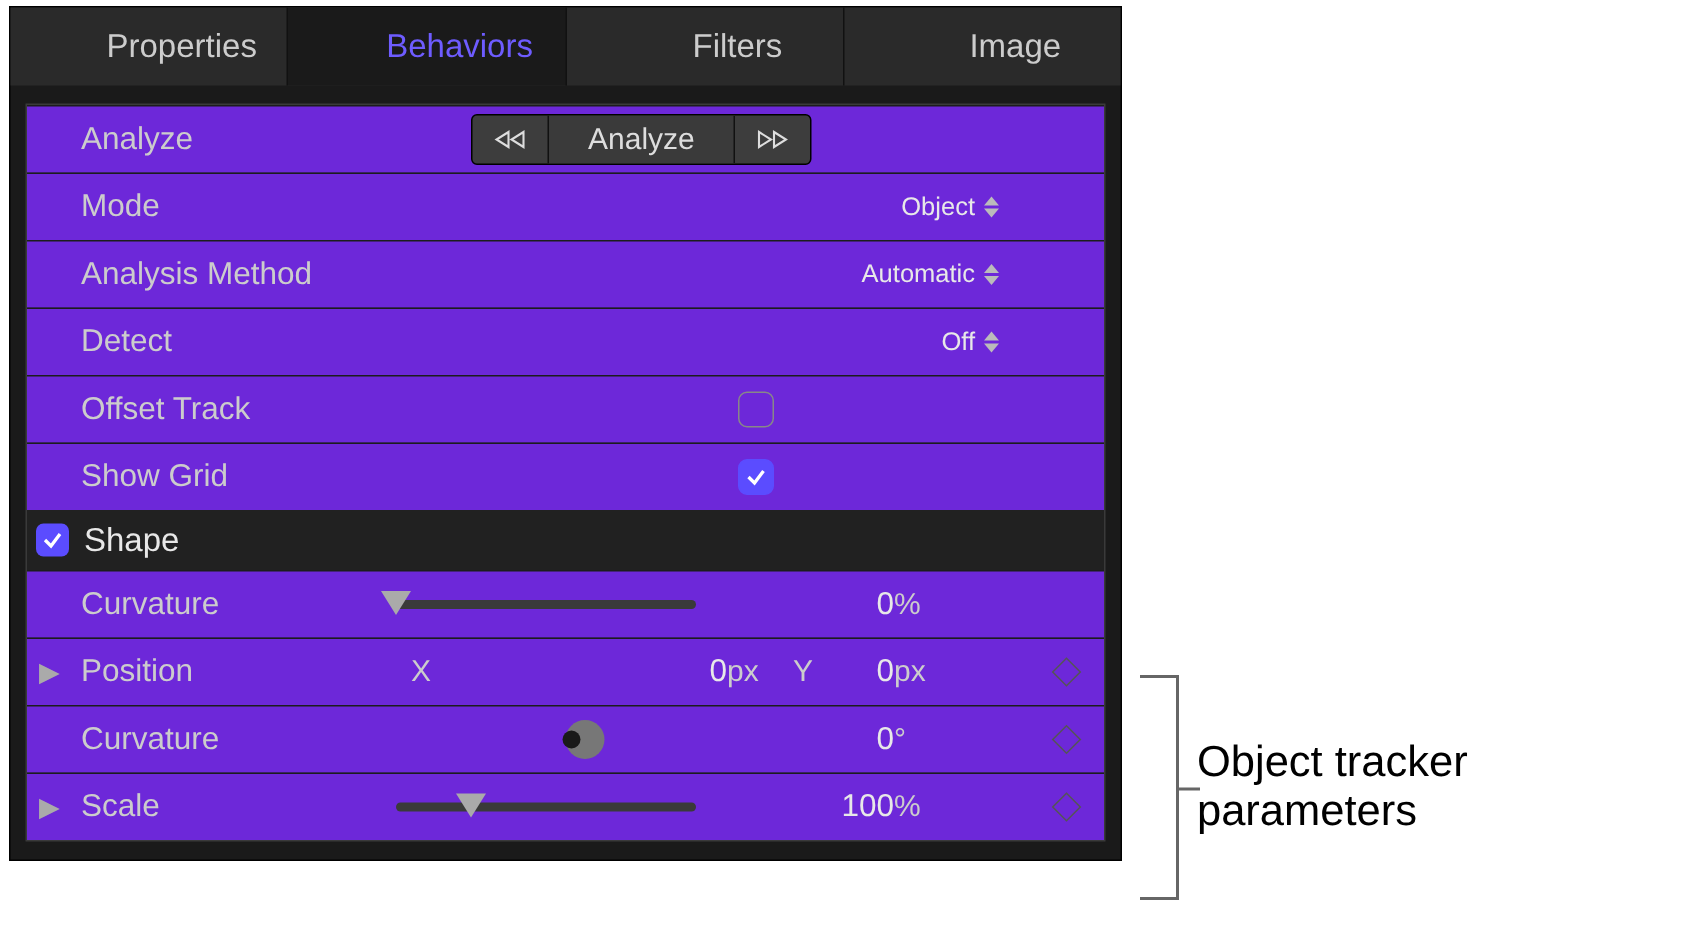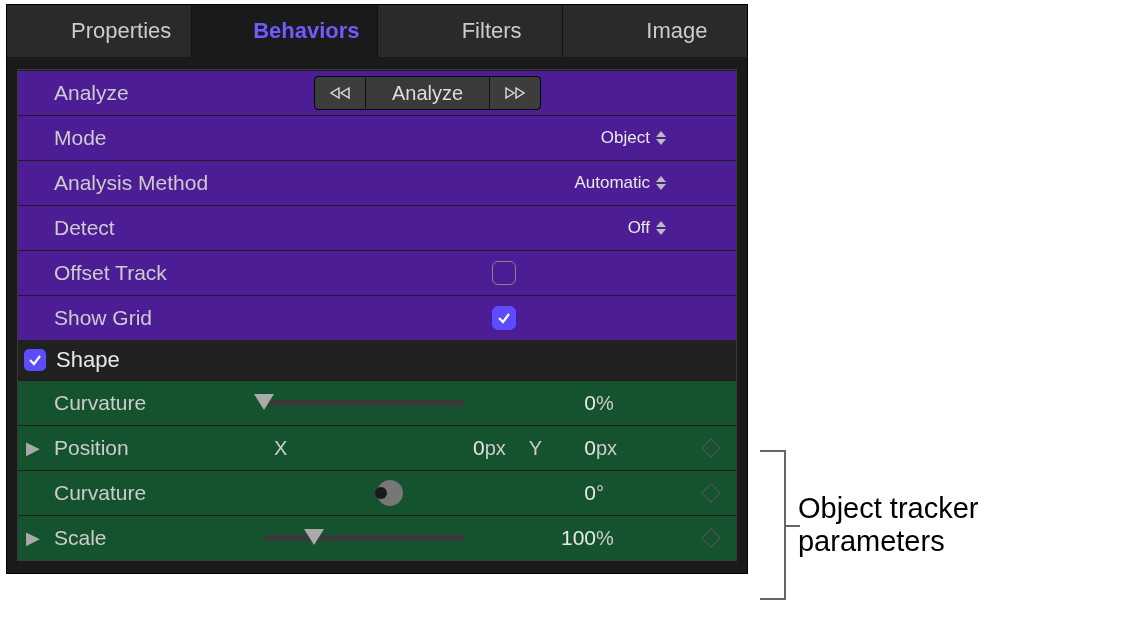--- a/index.html
+++ b/index.html
@@ -1,29 +1,29 @@
 <!DOCTYPE html>
 <html><head>
 <meta charset="utf-8">
 <style>
   * { box-sizing: border-box; margin: 0; padding: 0; font-family: -apple-system, "Helvetica Neue", Arial, sans-serif; }
   body { background: #fff; width: 1133px; height: 622px; position: relative; }
   .panel-wrap { position: absolute; left: 6px; top: 4px; width: 742px; background: #1a1a1a; border: 1px solid #000; }
   .tabs { display: flex; height: 52px; background: #2a2a2a; }
   .tab { flex: 1; display: flex; align-items: center; justify-content: center; font-size: 22px; color: #ccc; border-right: 1px solid #111; cursor: pointer; padding-left: 44px; }
   .tab:last-child { border-right: none; }
-  .tab.active { background: #1a1a1a; color: #6e5cff; font-weight: 700; }
+  .tab.active { background: #1a1a1a; color: #6e5cff; font-weight: 400; }
   .params { border: 1px solid #3a3a3a; margin: 12px 10px 12px 10px; }
   .section-hdr { display: flex; align-items: center; height: 40px; padding: 0 6px; background: #212121; }
   .section-hdr .cb { width: 22px; height: 22px; border-radius: 5px; margin-right: 10px; display:flex; align-items:center; justify-content:center; }
   .cb.on { background: #5b4cff; }
   .cb.on svg { display:block; }
   .section-hdr .lbl { color: #e8e8e8; font-size: 22px; }
-  .row { display: flex; align-items: center; height: 45px; padding: 0 10px 0 36px; background: #4c1d95; border-top: 1px solid #1d1d1d; position: relative; }
-  .row.dark { background: #14532d; }
+  .row { display: flex; align-items: center; height: 45px; padding: 0 10px 0 36px; background: #6d28d9; border-top: 1px solid #1d1d1d; position: relative; }
+  .row.dark { background: #6d28d9; }
   .row .name { width: 200px; color: #ccc; font-size: 21px; }
   .row .disc { position: absolute; left: 8px; color: #aaa; font-size: 18px; }
   .val-area { flex: 1; display: flex; align-items: center; justify-content: flex-end; gap: 8px; padding-right: 60px; }
   .center-area { flex:1; display:flex; align-items:center; }
   .seg { display: inline-flex; border: 1px solid #000; border-radius: 4px; overflow: hidden; background: #3d3d3d; margin-left: 60px; }
   .seg .segbtn { display:flex; align-items:center; justify-content:center; height: 32px; border-right: 1px solid #111; color: #ddd; font-size: 20px; padding: 0 14px; cursor:pointer; }
   .seg .segbtn:last-child { border-right:none; }
   .seg .segbtn.mid { padding: 0 26px; background:#3a3a3a; }
   .popup { display:inline-flex; align-items:center; color:#e8e8e8; font-size:17px; gap:6px; cursor:pointer; }
   .caret { display:inline-flex; flex-direction:column; gap:2px; }

